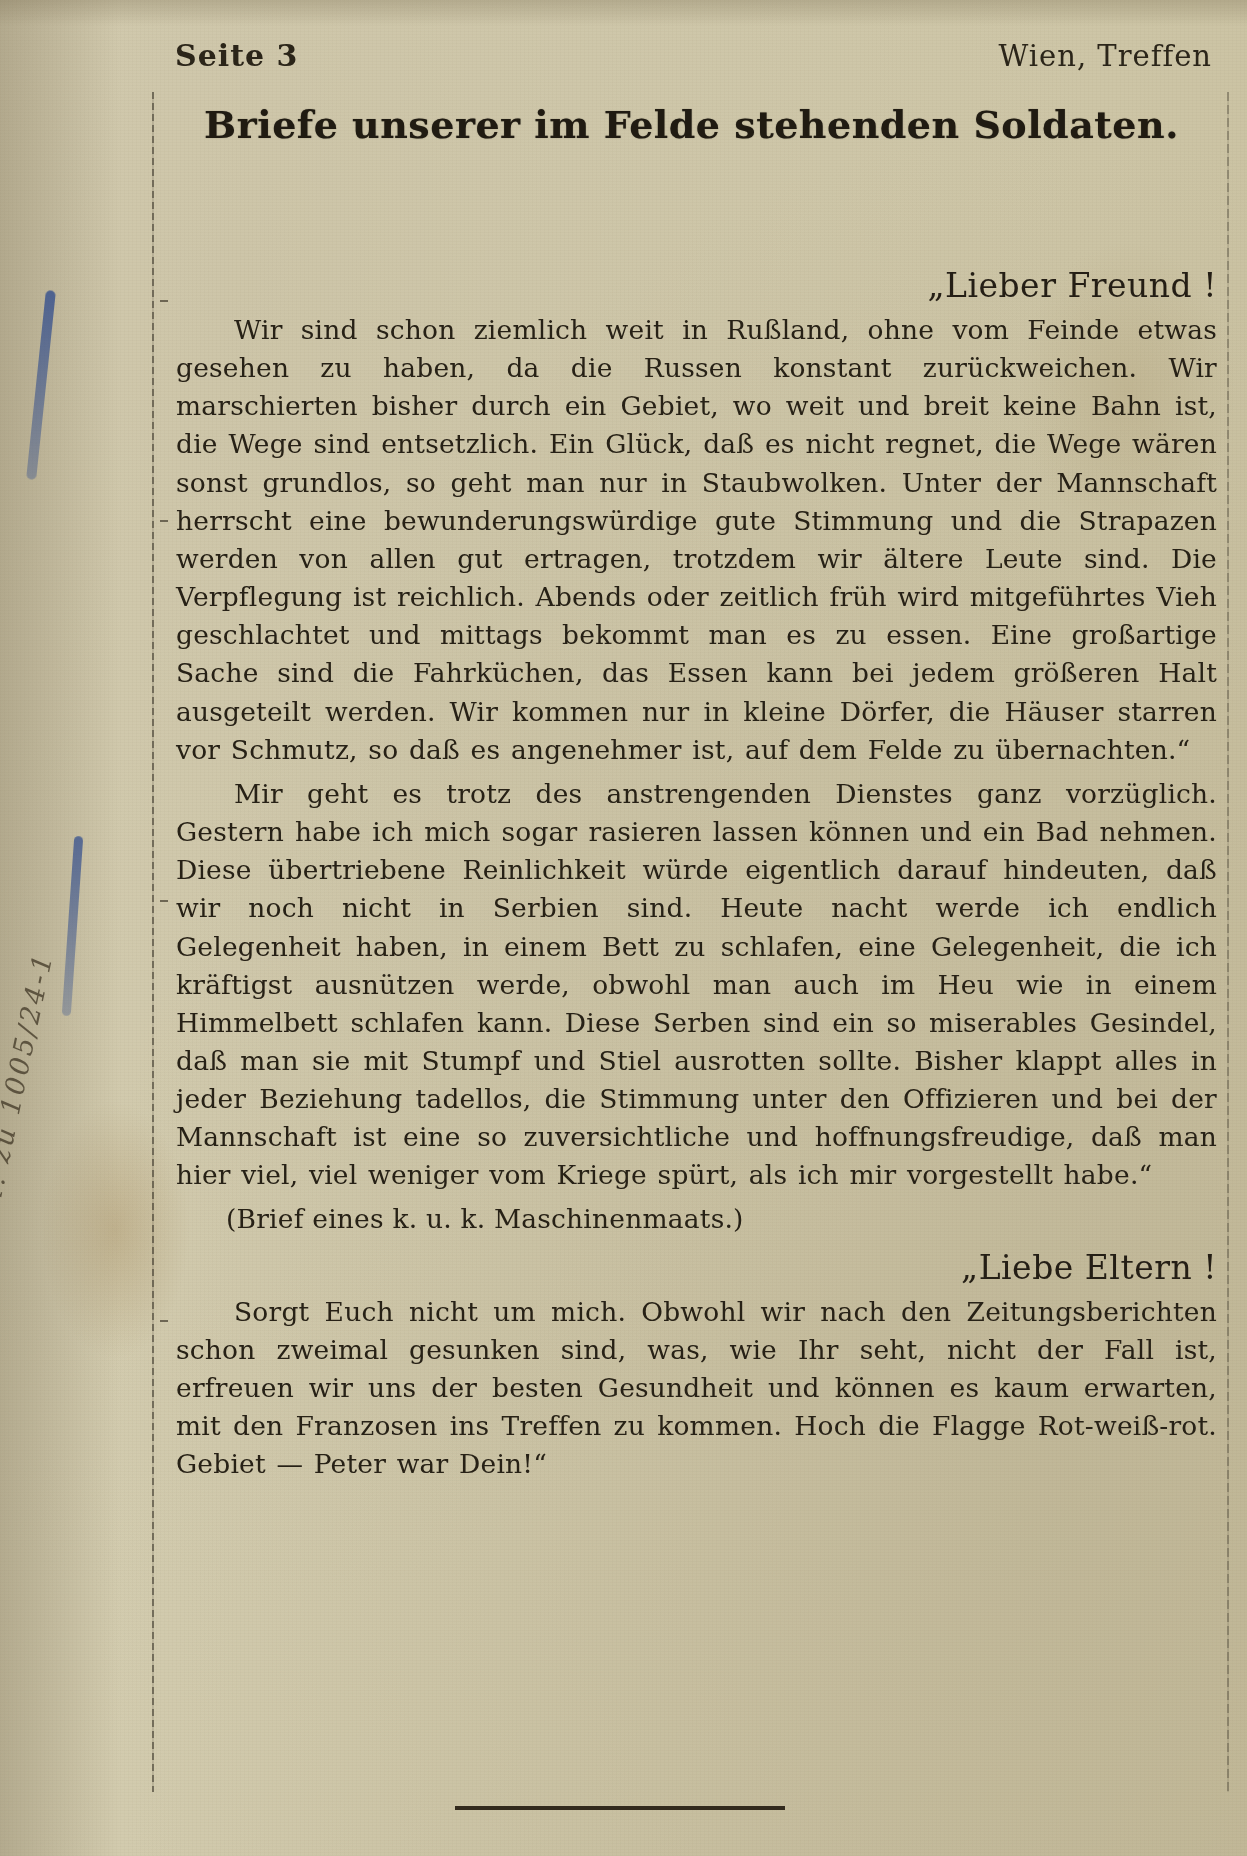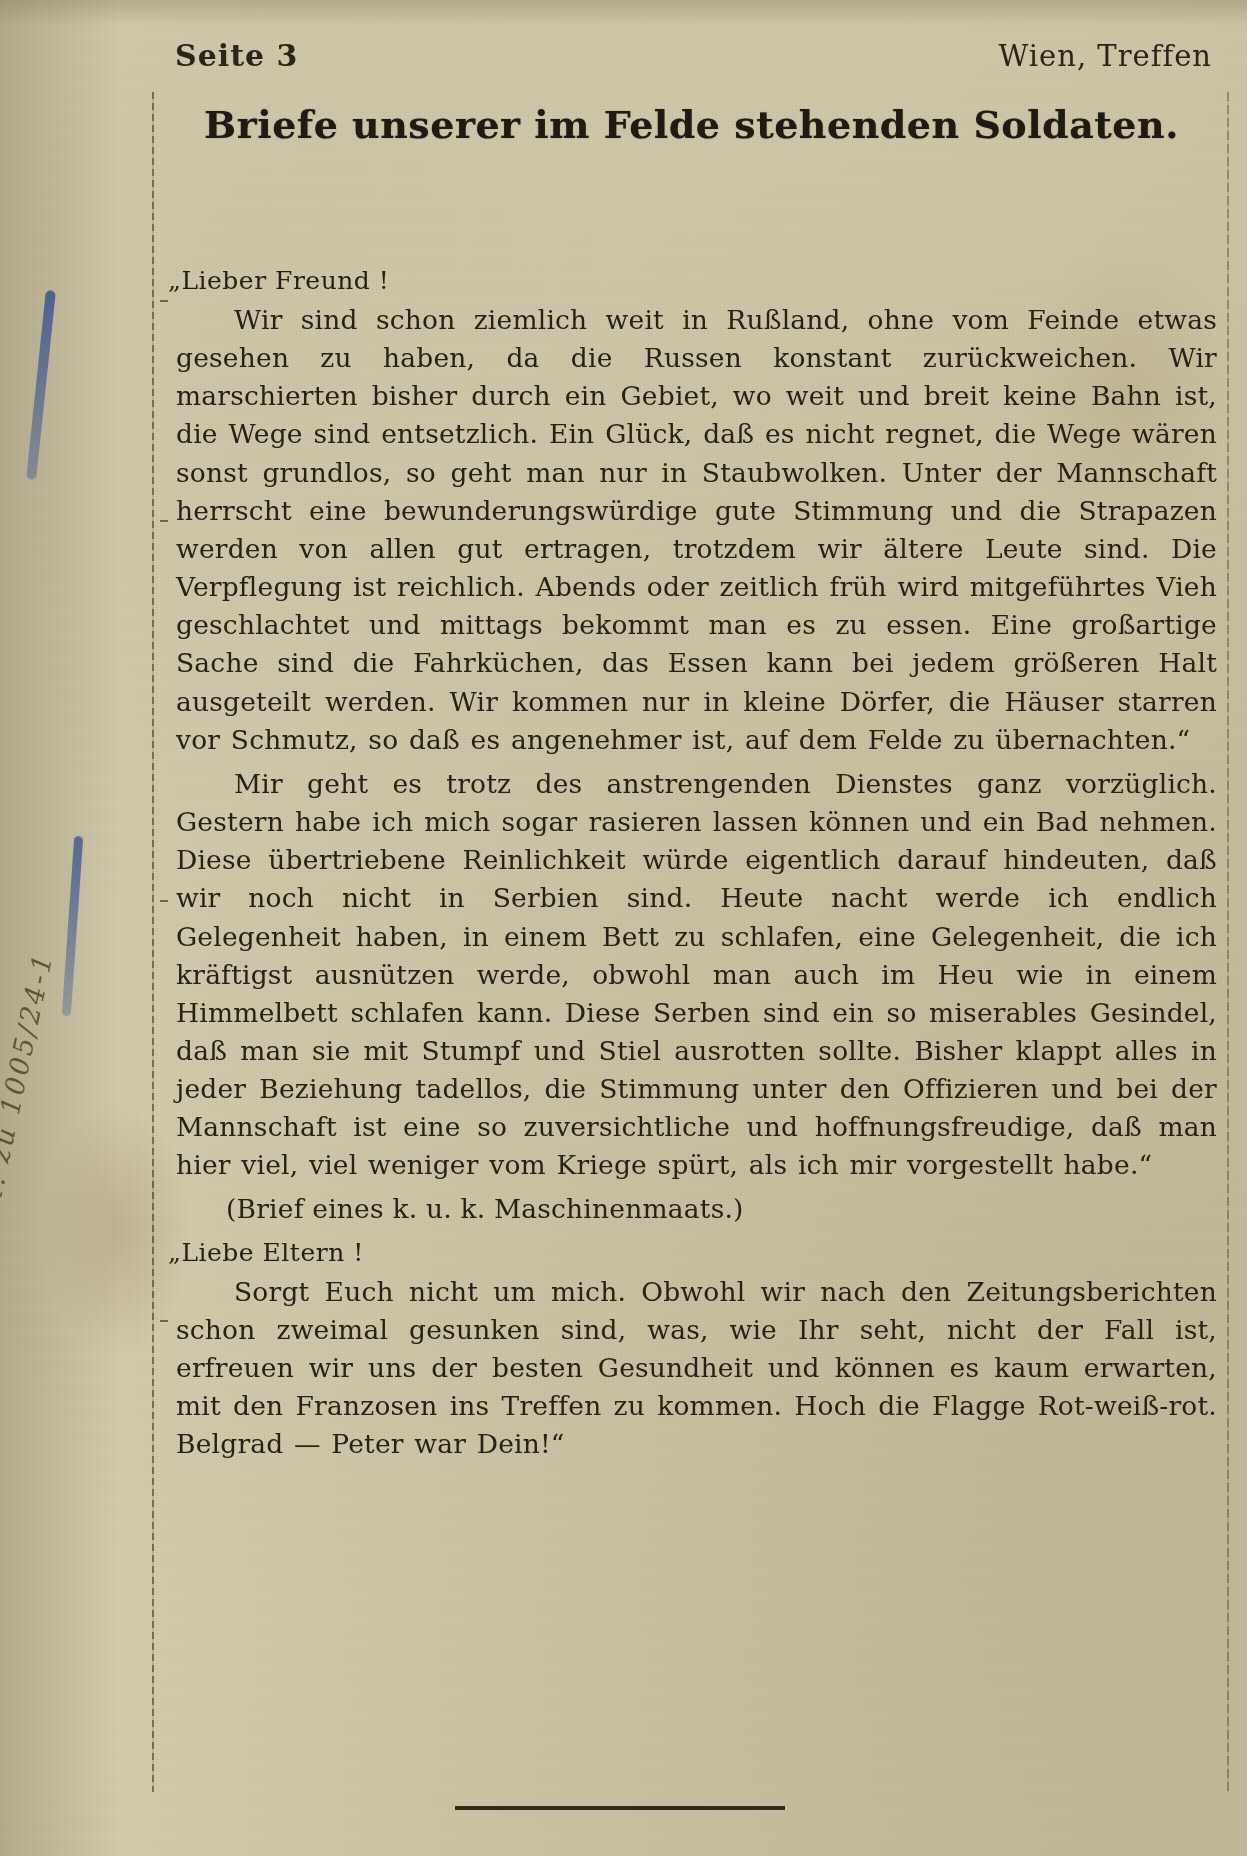--- a/index.html
+++ b/index.html
@@ -154,23 +154,23 @@
     line-height: 1.22;
     color: #241e15;
     letter-spacing: 0.3px;
   }
 
   .letters {
     position: absolute;
     left: 168px; right: 30px; top: 252px;
   }
   .salutation {
-    text-align: left;
-    font-family: "DejaVu Serif", serif;
-    font-size: 25px;
+    text-align: right;
+    font-family: "DejaVu Serif", serif;
+    font-size: 33px;
     color: #241e15;
     margin: 14px 0 6px 0;
     letter-spacing: 0.5px;
   }
   .body-par {
     font-family: "DejaVu Serif", serif;
     font-size: 26.5px;
     line-height: 1.44;
     color: #272116;
     text-align: justify;
@@ -236,21 +236,21 @@
       <p class="body-par">Wir sind schon ziemlich weit in Rußland, ohne vom Feinde etwas gesehen zu haben, da die Russen konstant zurückweichen. Wir marschierten bisher durch ein Gebiet, wo weit und breit keine Bahn ist, die Wege sind entsetzlich. Ein Glück, daß es nicht regnet, die Wege wären sonst grundlos, so geht man nur in Staubwolken. Unter der Mannschaft herrscht eine bewunderungswürdige gute Stimmung und die Strapazen werden von allen gut ertragen, trotzdem wir ältere Leute sind. Die Verpflegung ist reichlich. Abends oder zeitlich früh wird mitgeführtes Vieh geschlachtet und mittags bekommt man es zu essen. Eine großartige Sache sind die Fahrküchen, das Essen kann bei jedem größeren Halt ausgeteilt werden. Wir kommen nur in kleine Dörfer, die Häuser starren vor Schmutz, so daß es angenehmer ist, auf dem Felde zu übernachten.“</p>
     </div>
 
     <div>
       <p class="body-par">Mir geht es trotz des anstrengenden Dienstes ganz vorzüglich. Gestern habe ich mich sogar rasieren lassen können und ein Bad nehmen. Diese übertriebene Reinlichkeit würde eigentlich darauf hindeuten, daß wir noch nicht in Serbien sind. Heute nacht werde ich endlich Gelegenheit haben, in einem Bett zu schlafen, eine Gelegenheit, die ich kräftigst ausnützen werde, obwohl man auch im Heu wie in einem Himmelbett schlafen kann. Diese Serben sind ein so miserables Gesindel, daß man sie mit Stumpf und Stiel ausrotten sollte. Bisher klappt alles in jeder Beziehung tadellos, die Stimmung unter den Offizieren und bei der Mannschaft ist eine so zuversichtliche und hoffnungsfreudige, daß man hier viel, viel weniger vom Kriege spürt, als ich mir vorgestellt habe.“</p>
       <div class="attribution">(Brief eines k. u. k. Maschinenmaats.)</div>
     </div>
 
     <div>
       <div class="salutation">„Liebe Eltern !</div>
-      <p class="body-par">Sorgt Euch nicht um mich. Obwohl wir nach den Zeitungsberichten schon zweimal gesunken sind, was, wie Ihr seht, nicht der Fall ist, erfreuen wir uns der besten Gesundheit und können es kaum erwarten, mit den Franzosen ins Treffen zu kommen. Hoch die Flagge Rot-weiß-rot. Belgrad — Peter war Dein!“</p>
+      <p class="body-par">Sorgt Euch nicht um mich. Obwohl wir nach den Zeitungsberichten schon zweimal gesunken sind, was, wie Ihr seht, nicht der Fall ist, erfreuen wir uns der besten Gesundheit und können es kaum erwarten, mit den Franzosen ins Treffen zu kommen. Hoch die Flagge Rot-weiß-rot. Gebiet — Peter war Dein!“</p>
     </div>
 
   </div>
 
   <div class="rule-bottom"></div>
 
   <div class="tick" style="top:300px"></div>
   <div class="tick" style="top:520px"></div>
   <div class="tick" style="top:900px"></div>
   <div class="tick" style="top:1320px"></div>

